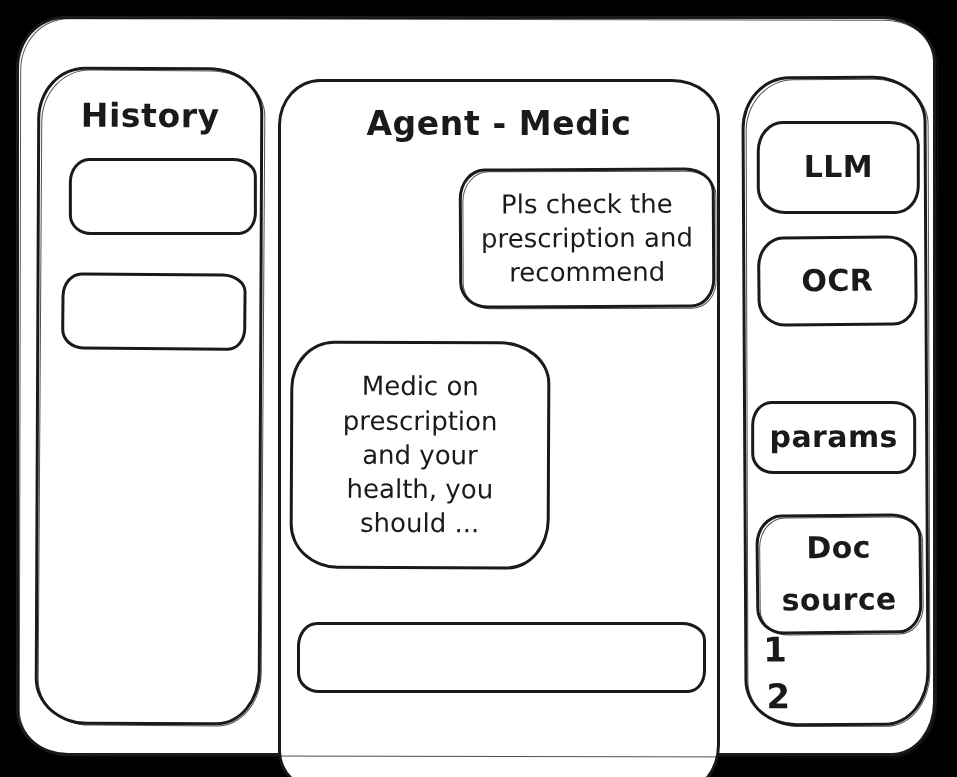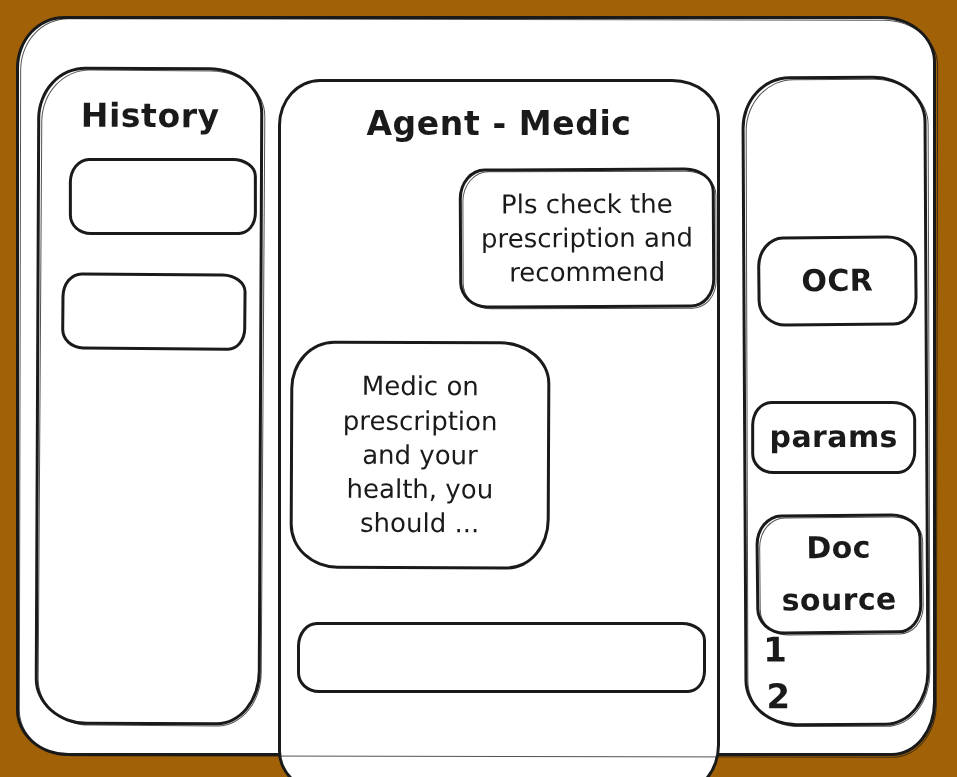--- a/index.html
+++ b/index.html
@@ -4,21 +4,21 @@
 <style>
   html, body {
     margin: 0;
     padding: 0;
     background: #ffffff;
   }
   .stage {
     position: relative;
     width: 957px;
     height: 777px;
-    background: #a16207;
+    background: #000000;
     font-family: "DejaVu Sans", sans-serif;
     color: #1a1a1a;
     overflow: hidden;
   }
   
   .sk {
     position: absolute;
     box-sizing: border-box;
     border: 3px solid #1a1a1a;
     background: #ffffff;
@@ -109,20 +109,23 @@
                   border-radius:44px 50px 42px 48px / 48px 42px 50px 44px;
                   padding:14px 24px;">
         <span>Medic on prescription and your health, you should ...</span>
       </div>
 
       <input class="sk rr-sm input-box" type="text" style="left: 16px; top: 540px; width: 409px; height: 71px;" placeholder="">
     </div>
 
     <div class="sk rr-xl double tilt-a" style="left:724px; top:57px; width:185px; height:650px;">
 
+      <div class="sk rr-md center-flex tool-box hand tilt-b" style="left:12px; top:42px; width:163px; height:93px;">
+        <span>LLM</span>
+      </div>
 
       <div class="sk rr-md center-flex tool-box hand tilt-a" style="left:12px; top:157px; width:160px; height:90px;">
         <span>OCR</span>
       </div>
 
       <div class="sk rr-sm center-flex tool-box hand tilt-b" style="left:5px; top:322px; width:165px; height:73px;">
         <span>params</span>
       </div>
 
       <div class="sk rr-md double center-flex tool-box hand tilt-a" style="left:9px; top:435px; width:166px; height:120px; padding:4px 14px;">

